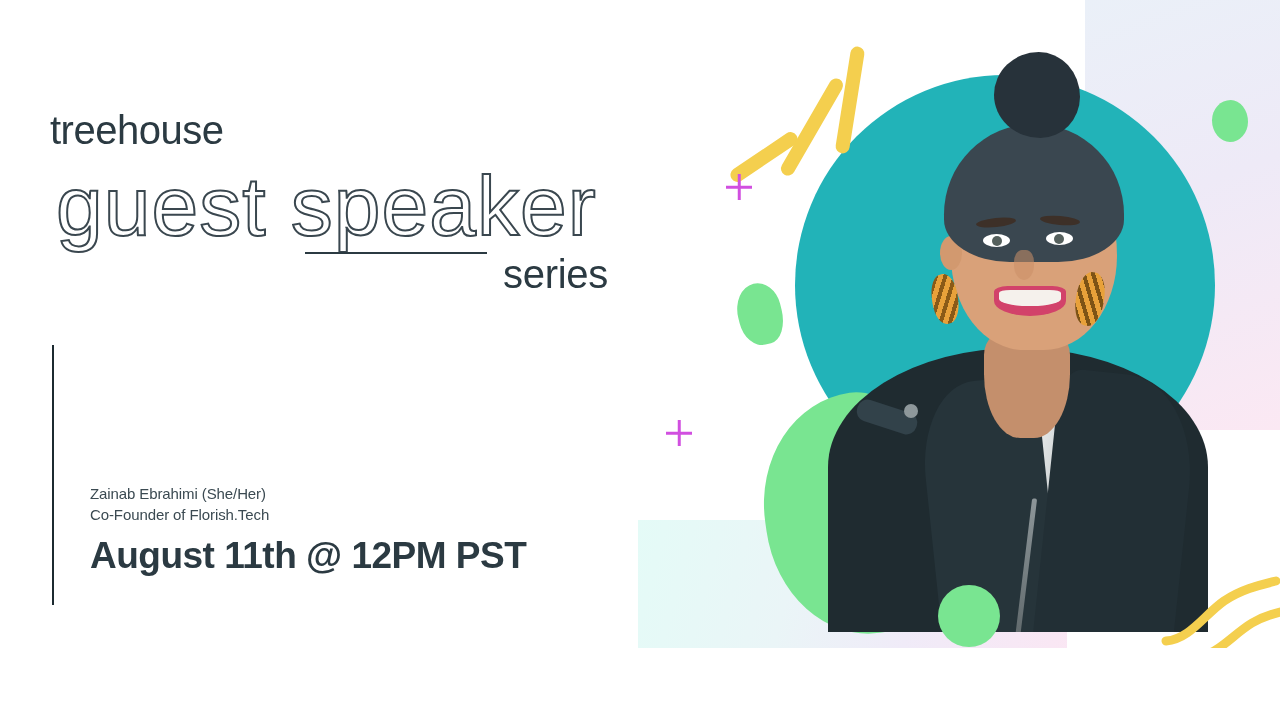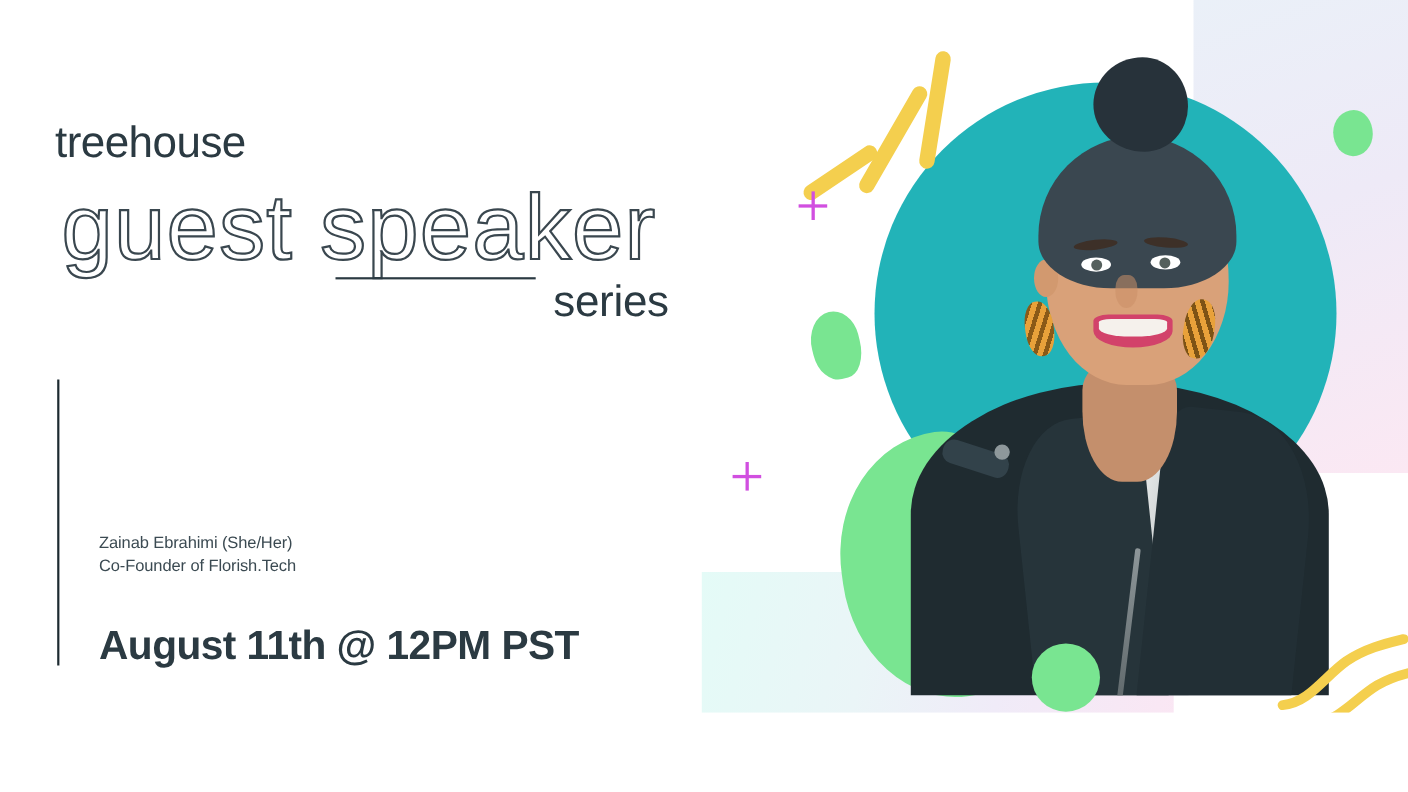--- a/index.html
+++ b/index.html
@@ -207,21 +207,21 @@
     position:absolute;left:90px;top:368px;width:470px;
     font-size:30px;font-weight:700;line-height:1.32;color:#2b3a42;
     letter-spacing:-0.2px;
   }
   .speaker{
     position:absolute;left:90px;top:483px;width:470px;
     font-size:15px;font-weight:400;line-height:1.42;color:#3b4a52;
     letter-spacing:-0.1px;
   }
   .datetime{
-    position:absolute;left:90px;top:566px;width:560px;
+    position:absolute;left:90px;top:535px;width:560px;
     font-size:37px;font-weight:700;color:#2b3a42;letter-spacing:-0.5px;
   }
 </style>
 </head>
 <body>
 
 <div id="slide">
 
   <div class="panel-tr"></div>
   <div class="panel-bl"></div>

